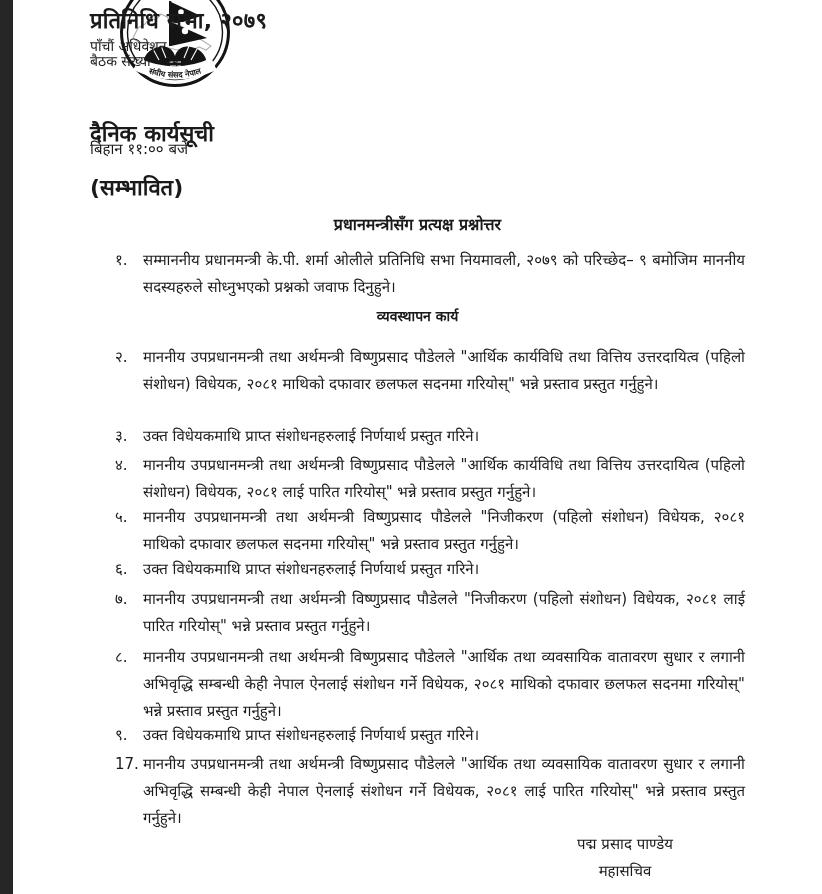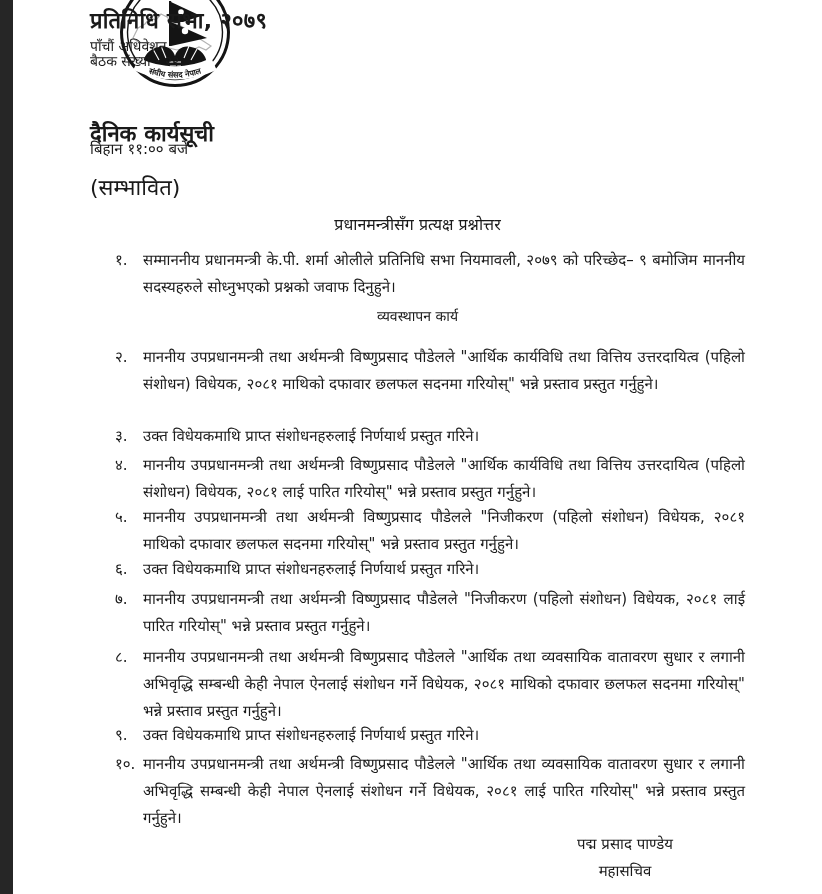--- a/index.html
+++ b/index.html
@@ -15,22 +15,22 @@
     position:absolute;left:13px;top:0;width:809px;height:894px;
     background:#ffffff;overflow:hidden;
   }
   .cline{position:absolute;left:77px;width:655px;text-align:left;white-space:nowrap;}
   .title{top:4px;font-size:22px;font-weight:bold;letter-spacing:.3px;}
   .session{top:36px;font-size:14px;}
   .meeting{top:51px;font-size:14px;}
   .doctitle{top:77px;font-size:22px;font-weight:bold;margin-top:40px;}
   .dateline{top:111px;font-size:15px;}
   .timeline{top:138px;font-size:15px;}
-  .tentative{top:171px;font-size:22px;font-weight:normal;}
-  .sec-heading{position:absolute;left:77px;width:655px;text-align:center;font-weight:normal;}
+  .tentative{top:171px;font-size:22px;font-weight:bold;}
+  .sec-heading{position:absolute;left:77px;width:655px;text-align:center;font-weight:bold;}
   .sec-qa{top:213px;font-size:16px;}
   .sec-mgmt{top:306px;font-size:14px;}
   .item{
     position:absolute;left:102px;width:630px;display:flex;align-items:flex-start;
     font-size:15px;line-height:27px;
   }
   .inum{flex:none;width:28px;}
   .itxt{flex:1;text-align:justify;}
   .signature{
     position:absolute;left:527px;top:831px;width:170px;text-align:center;
@@ -119,21 +119,21 @@
     <span class="inum">८.</span>
     <span class="itxt">माननीय उपप्रधानमन्त्री तथा अर्थमन्त्री विष्णुप्रसाद पौडेलले "आर्थिक तथा व्यवसायिक वातावरण सुधार र लगानी अभिवृद्धि सम्बन्धी केही नेपाल ऐनलाई संशोधन गर्ने विधेयक, २०८१ माथिको दफावार छलफल सदनमा गरियोस्" भन्ने प्रस्ताव प्रस्तुत गर्नुहुने।</span>
   </div>
 
   <div class="item" style="top:722px">
     <span class="inum">९.</span>
     <span class="itxt">उक्त विधेयकमाथि प्राप्त संशोधनहरुलाई निर्णयार्थ प्रस्तुत गरिने।</span>
   </div>
 
   <div class="item" style="top:751px">
-    <span class="inum">१०.</span>
+    <span class="inum">17.</span>
     <span class="itxt">माननीय उपप्रधानमन्त्री तथा अर्थमन्त्री विष्णुप्रसाद पौडेलले "आर्थिक तथा व्यवसायिक वातावरण सुधार र लगानी अभिवृद्धि सम्बन्धी केही नेपाल ऐनलाई संशोधन गर्ने विधेयक, २०८१ लाई पारित गरियोस्" भन्ने प्रस्ताव प्रस्तुत गर्नुहुने।</span>
   </div>
 
   <div class="signature">
     <div>पद्म प्रसाद पाण्डेय</div>
     <div>महासचिव</div>
   </div>
 
 </div>
 

